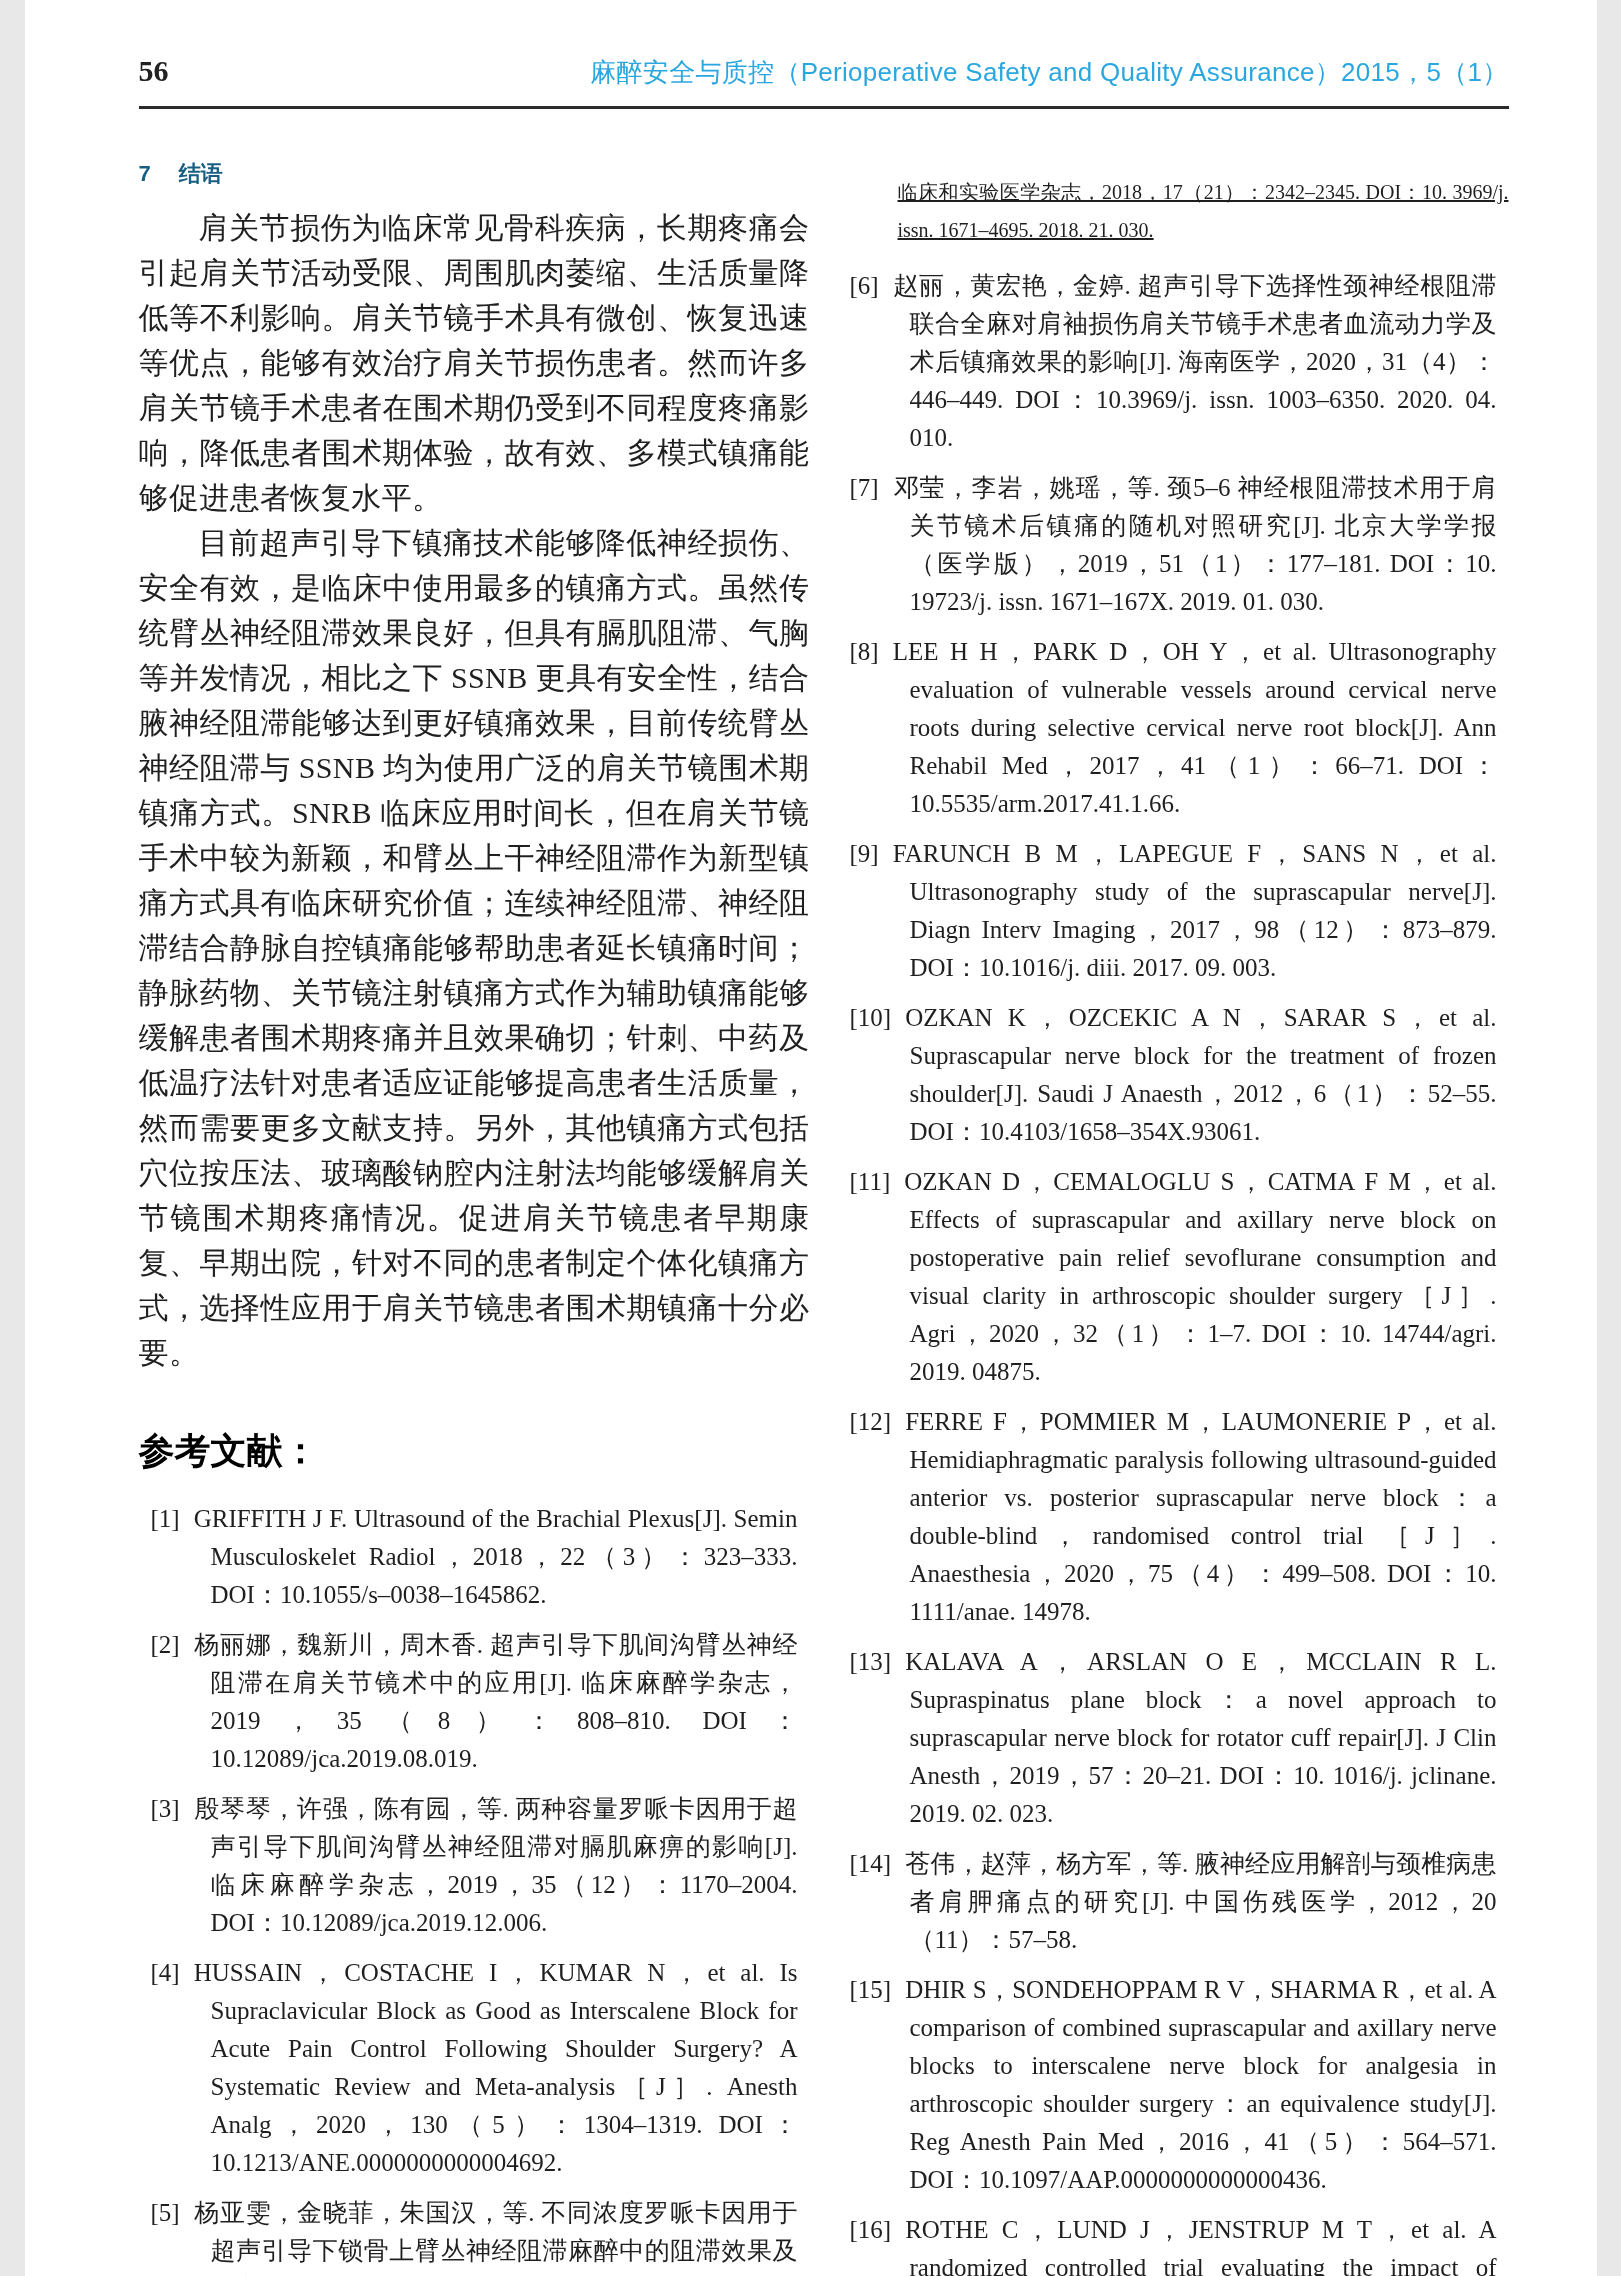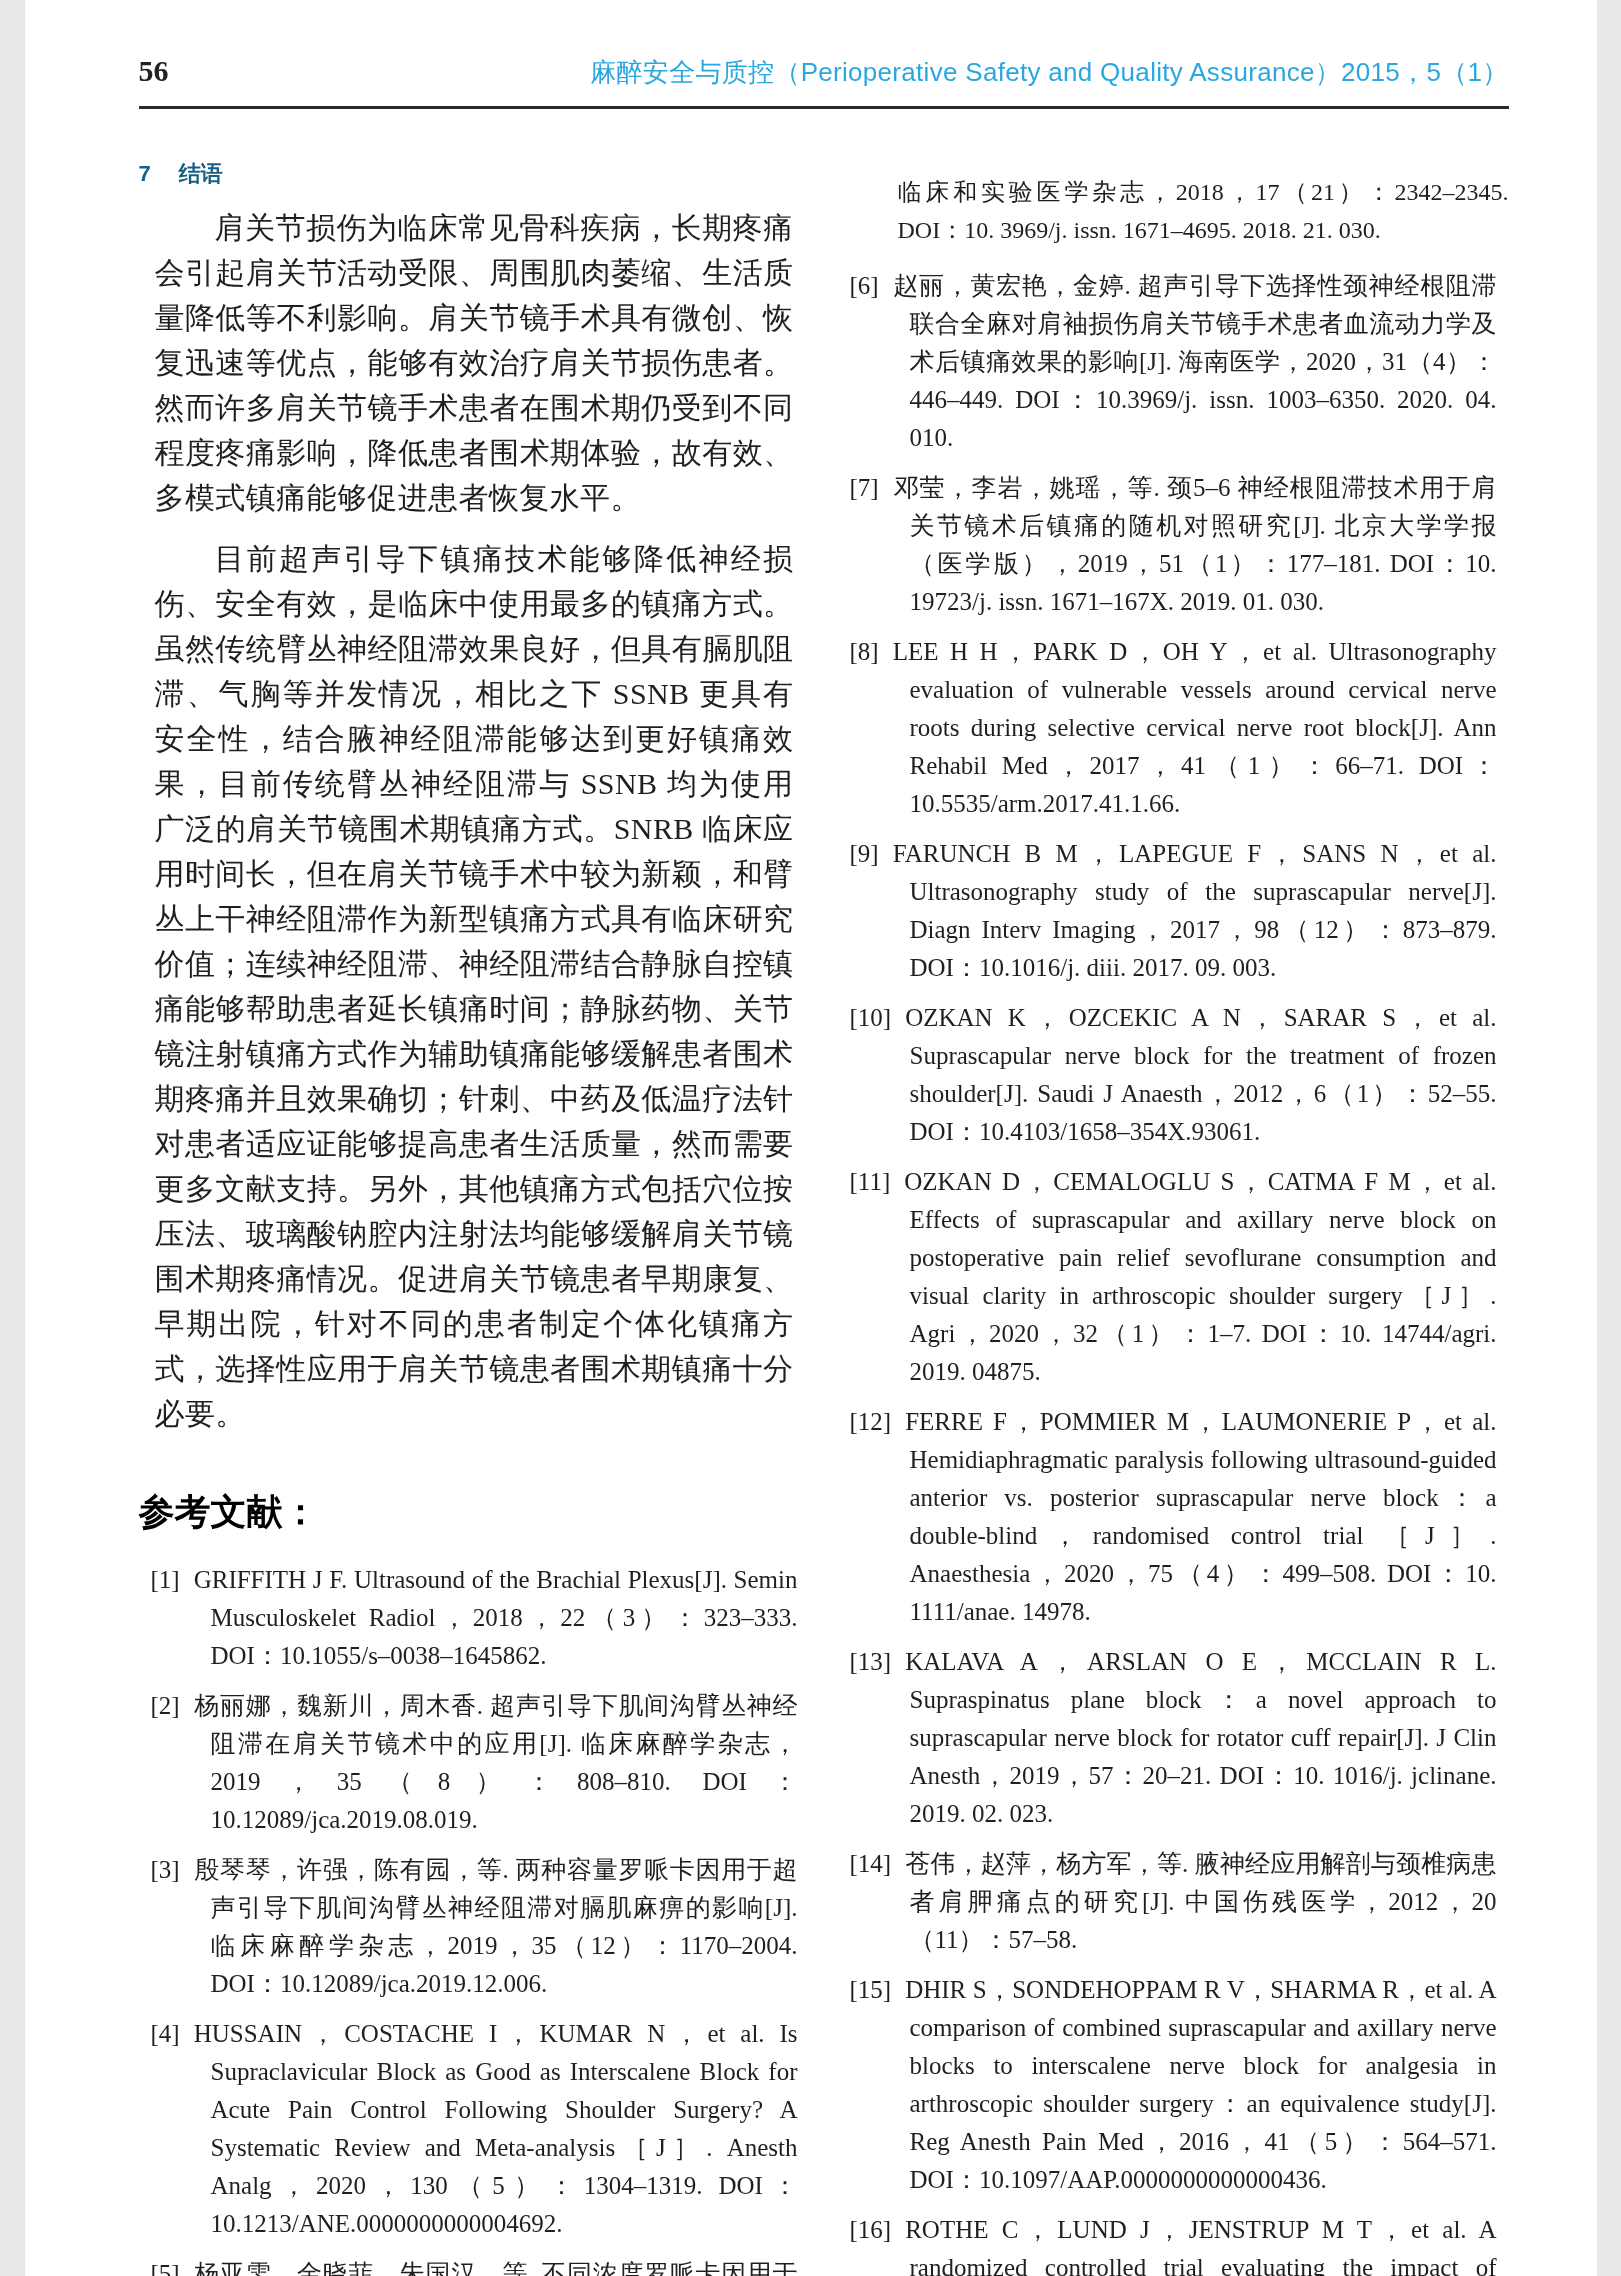--- a/index.html
+++ b/index.html
@@ -37,21 +37,21 @@
   .col { width:671px; }
   .section-heading {
     margin:0 0 16px 0;
     font-family:"Liberation Sans","DejaVu Sans",sans-serif;
     font-weight:bold;
     font-size:22px;
     color:#175f82;
   }
   .section-heading .sec-num { margin-right:28px; }
   .body-para {
-    margin:16px;
+    margin:0;
     font-size:30px;
     line-height:45px;
     text-align:justify;
     text-justify:inter-ideograph;
     text-indent:2em;
     letter-spacing:0.4px;
   }
   .refs-heading {
     margin:52px 0 24px 0;
     font-family:"Liberation Sans","DejaVu Sans",sans-serif;
@@ -66,24 +66,25 @@
     text-indent:-60px;
     font-size:25px;
     line-height:38px;
     text-align:justify;
     text-justify:inter-ideograph;
   }
   .ref-label { margin-right:14px; }
   .ref-carryover {
     margin:0 0 18px 0;
     padding-left:60px;
-    font-size:24px;
+    font-size:20px;
     line-height:38px;
     text-align:justify;
     text-justify:inter-ideograph;
+    text-decoration:underline;
   }
   .right-col { padding-top:14px; }
 </style>
 </head>
 <body>
 
 <div class="page">
 
   <header class="page-header">
     <span class="page-number">56</span>

